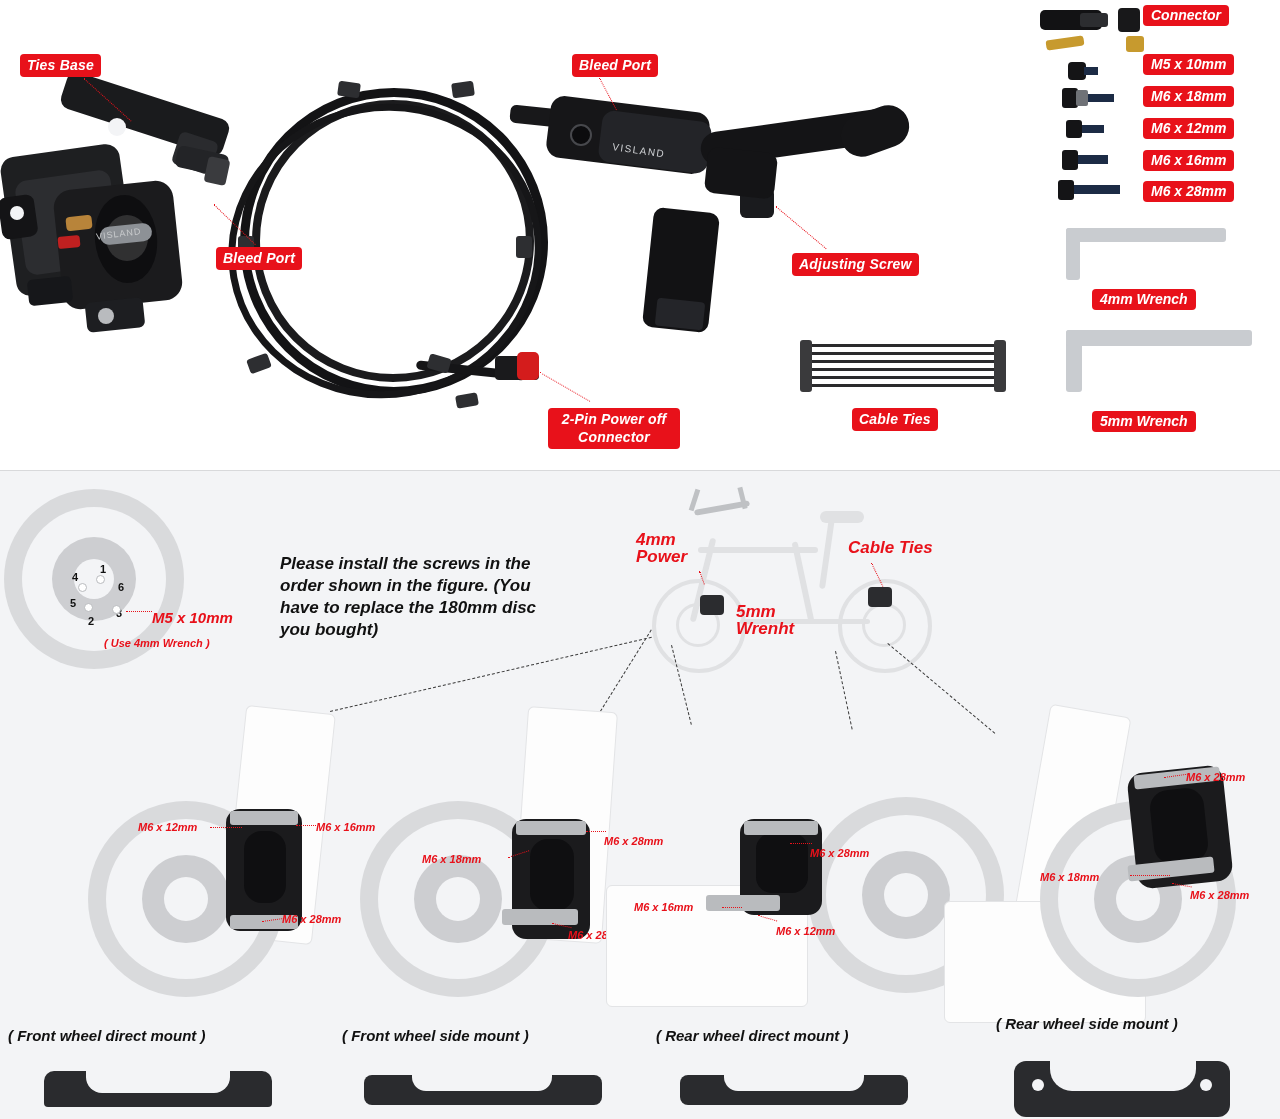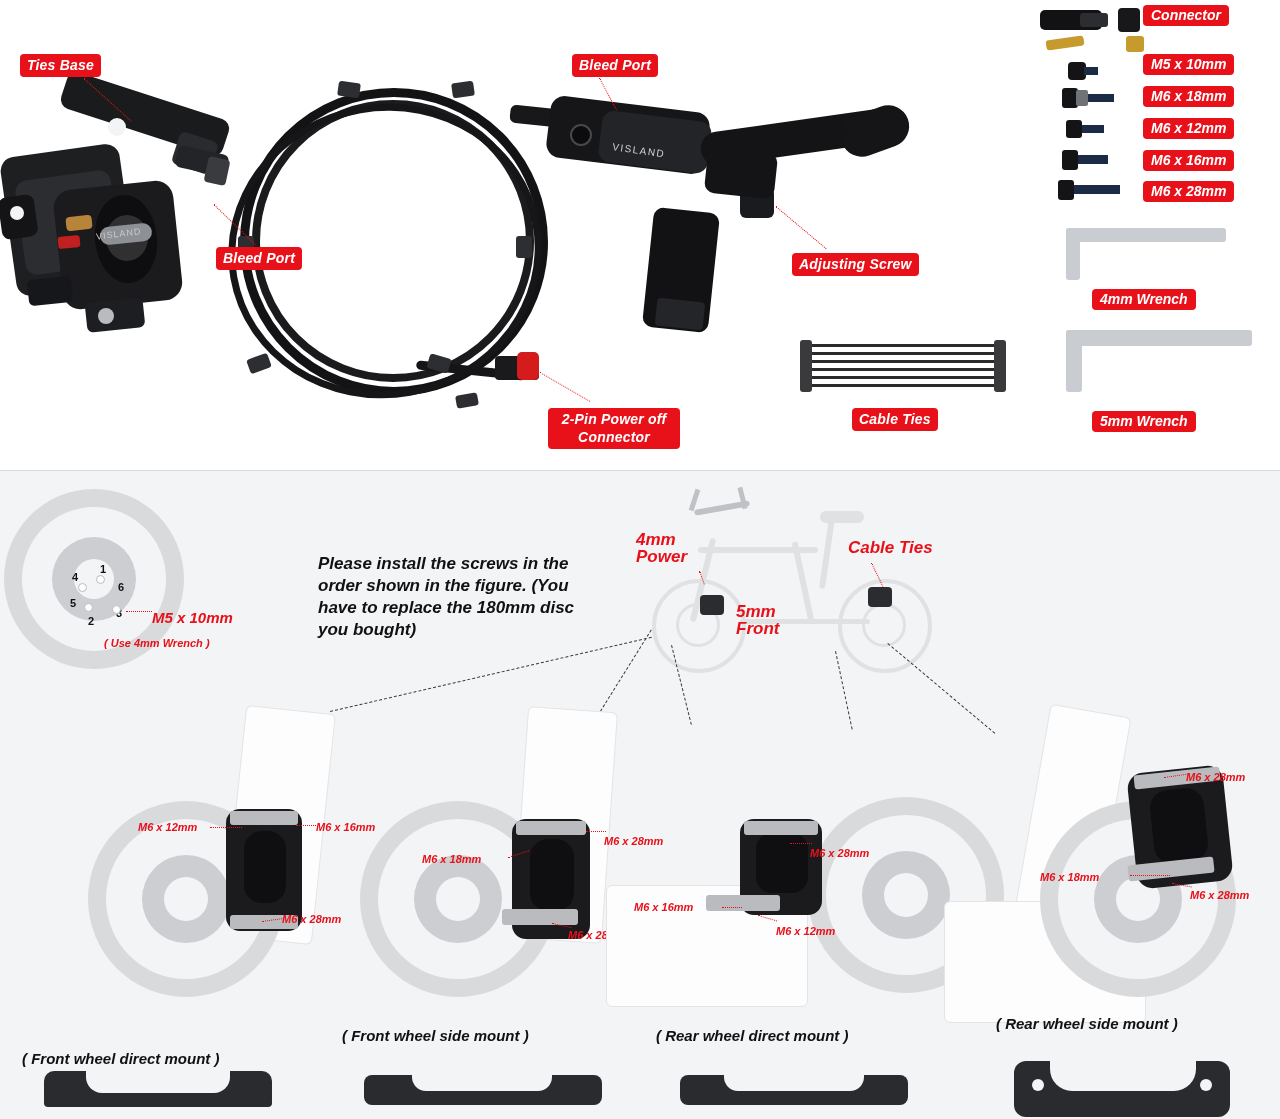--- a/index.html
+++ b/index.html
@@ -250,21 +250,21 @@
     <div class="abs" style="left:96px;top:104px;width:7px;height:7px;background:#fff;border:1px solid #b9bbbe;border-radius:50%;"></div>
     <div class="abs" style="left:84px;top:132px;width:7px;height:7px;background:#fff;border:1px solid #b9bbbe;border-radius:50%;"></div>
     <div class="abs" style="left:112px;top:134px;width:7px;height:7px;background:#fff;border:1px solid #b9bbbe;border-radius:50%;"></div>
     <div class="abs" style="left:78px;top:112px;width:7px;height:7px;background:#fff;border:1px solid #b9bbbe;border-radius:50%;"></div>
 
     <div class="leader" style="left:126px;top:140px;width:26px;"></div>
     <div class="redtxt" style="left:152px;top:138px;">M5 x 10mm</div>
     <div class="redtxt small" style="left:104px;top:164px;">( Use 4mm Wrench )</div>
   </div>
 
-  <div class="blacktxt" style="left:280px;top:82px;width:270px;margin-left:38px;">Please install the screws in the order shown in the figure. (You have to replace the 180mm disc you bought)</div>
+  <div class="blacktxt" style="left:280px;top:82px;width:270px;">Please install the screws in the order shown in the figure. (You have to replace the 180mm disc you bought)</div>
 
   <div>
     <div class="abs" style="left:652px;top:108px;width:86px;height:86px;border:4px solid #e0e1e3;border-radius:50%;"></div>
     <div class="abs" style="left:838px;top:108px;width:86px;height:86px;border:4px solid #e0e1e3;border-radius:50%;"></div>
     <div class="abs" style="left:676px;top:132px;width:38px;height:38px;border:3px solid #e0e1e3;border-radius:50%;"></div>
     <div class="abs" style="left:862px;top:132px;width:38px;height:38px;border:3px solid #e0e1e3;border-radius:50%;"></div>
 
     <div class="abs" style="left:698px;top:76px;width:120px;height:6px;background:#e0e1e3;border-radius:3px;"></div>
     <div class="abs" style="left:700px;top:66px;width:6px;height:86px;background:#e0e1e3;border-radius:3px;transform:rotate(14deg);"></div>
     <div class="abs" style="left:800px;top:70px;width:6px;height:82px;background:#e0e1e3;border-radius:3px;transform:rotate(-12deg);"></div>
@@ -274,21 +274,21 @@
 
     <div class="abs" style="left:694px;top:34px;width:56px;height:6px;background:#bfc1c4;border-radius:3px;transform:rotate(-10deg);"></div>
     <div class="abs" style="left:692px;top:18px;width:5px;height:22px;background:#bfc1c4;transform:rotate(18deg);"></div>
     <div class="abs" style="left:740px;top:16px;width:5px;height:22px;background:#bfc1c4;transform:rotate(-14deg);"></div>
 
     <div class="abs" style="left:700px;top:124px;width:24px;height:20px;background:#2b2c2f;border-radius:4px;"></div>
     <div class="abs" style="left:868px;top:116px;width:24px;height:20px;background:#2b2c2f;border-radius:4px;"></div>
   </div>
 
   <div class="redtxt wrap" style="left:636px;top:60px;width:74px;font-size:17px;">4mm Power</div>
-  <div class="redtxt wrap" style="left:736px;top:132px;width:80px;font-size:17px;">5mm Front</div>
+  <div class="redtxt wrap" style="left:736px;top:132px;width:80px;font-size:17px;">5mm Wrenht</div>
   <div class="redtxt" style="left:848px;top:68px;font-size:17px;">Cable Ties</div>
 
   <div class="leader" style="left:700px;top:100px;width:14px;transform:rotate(70deg);"></div>
   <div class="leader" style="left:872px;top:92px;width:26px;transform:rotate(64deg);"></div>
 
 
   <div class="dash" style="left:330px;top:240px;width:330px;transform:rotate(-13deg);"></div>
   <div class="dash" style="left:600px;top:240px;width:96px;transform:rotate(-58deg);"></div>
   <div class="dash" style="left:672px;top:174px;width:82px;transform:rotate(76deg);"></div>
   <div class="dash" style="left:836px;top:180px;width:80px;transform:rotate(78deg);"></div>
@@ -305,21 +305,21 @@
     <div class="caliper-silver" style="left:230px;top:340px;width:68px;height:14px;"></div>
     <div class="caliper-silver" style="left:230px;top:444px;width:68px;height:14px;"></div>
 
   </div>
   <div class="redtxt small" style="left:138px;top:348px;">M6 x 12mm</div>
   <div class="leader" style="left:210px;top:356px;width:32px;"></div>
   <div class="redtxt small" style="left:316px;top:348px;">M6 x 16mm</div>
   <div class="leader" style="left:296px;top:354px;width:20px;"></div>
   <div class="redtxt small" style="left:282px;top:440px;">M6 x 28mm</div>
   <div class="leader" style="left:262px;top:450px;width:24px;transform:rotate(-8deg);"></div>
-  <div class="caption" style="left:22px;top:556px;margin-top:23px;">( Front wheel direct mount )</div>
+  <div class="caption" style="left:8px;top:556px;">( Front wheel direct mount )</div>
 
   <div>
     <div class="fork" style="left:520px;top:238px;width:88px;height:230px;border-radius:6px;transform:rotate(4deg);"></div>
     <div class="rotor outer" style="left:360px;top:330px;width:196px;height:196px;"></div>
     <div class="rotor inner" style="left:378px;top:348px;width:160px;height:160px;"></div>
     <div class="rotor hub" style="left:414px;top:384px;width:88px;height:88px;"></div>
     <div class="rotor inner" style="left:436px;top:406px;width:44px;height:44px;"></div>
     <div class="caliper-dark" style="left:512px;top:348px;width:78px;height:120px;border-radius:14px;"></div>
     <div class="abs" style="left:530px;top:368px;width:44px;height:72px;background:#0f0f11;border-radius:18px;"></div>
     <div class="caliper-silver" style="left:516px;top:350px;width:70px;height:14px;"></div>

